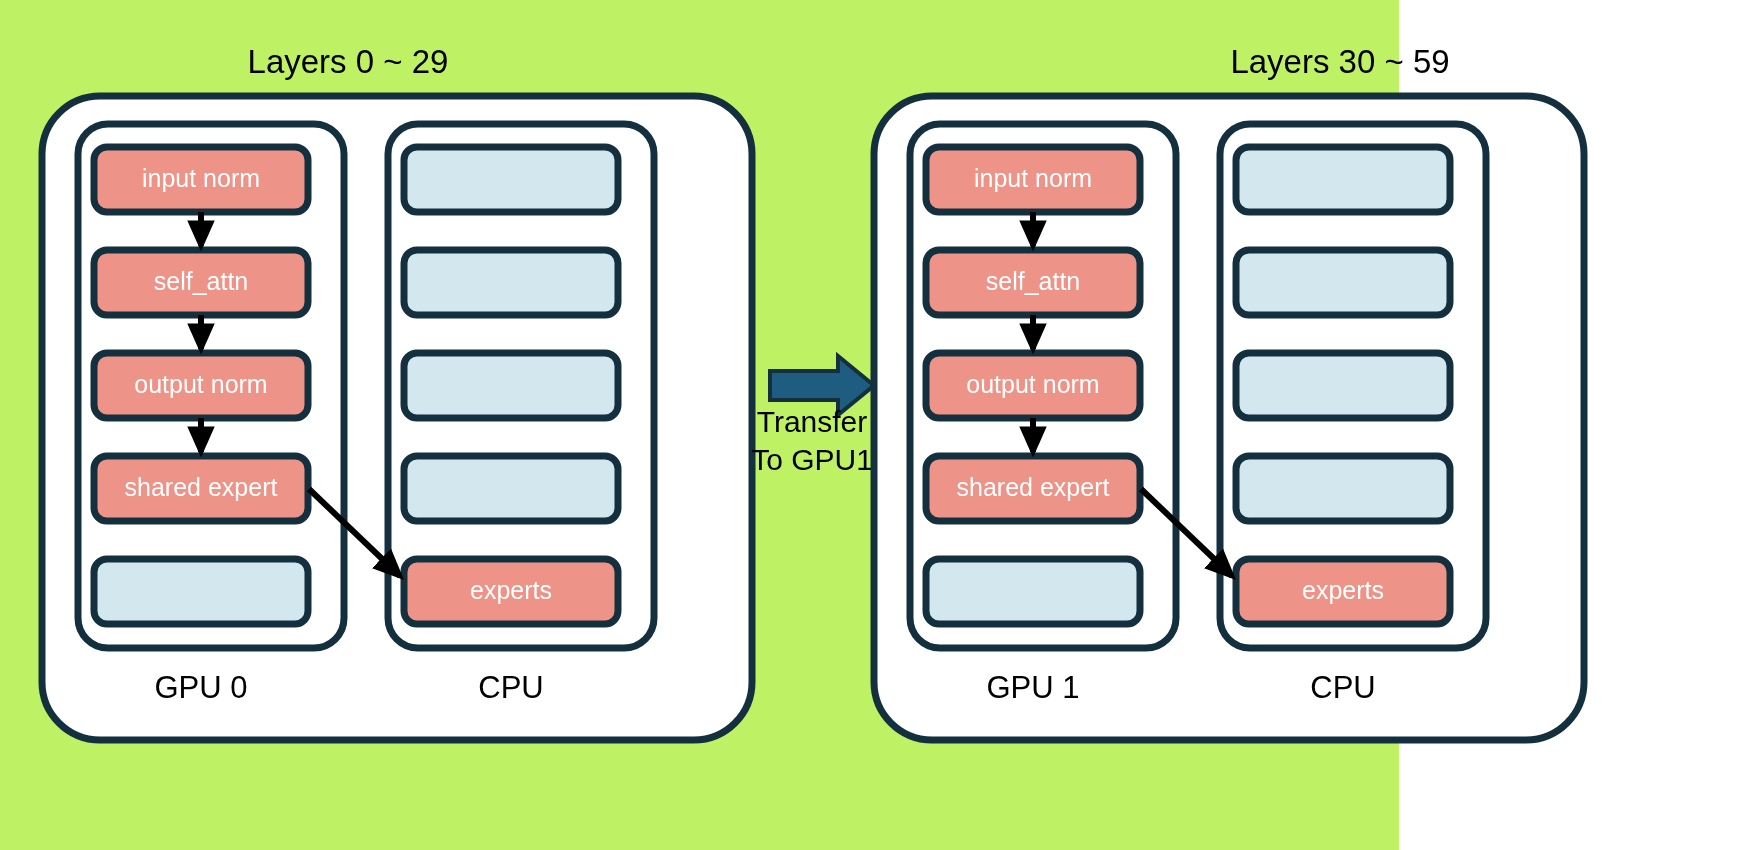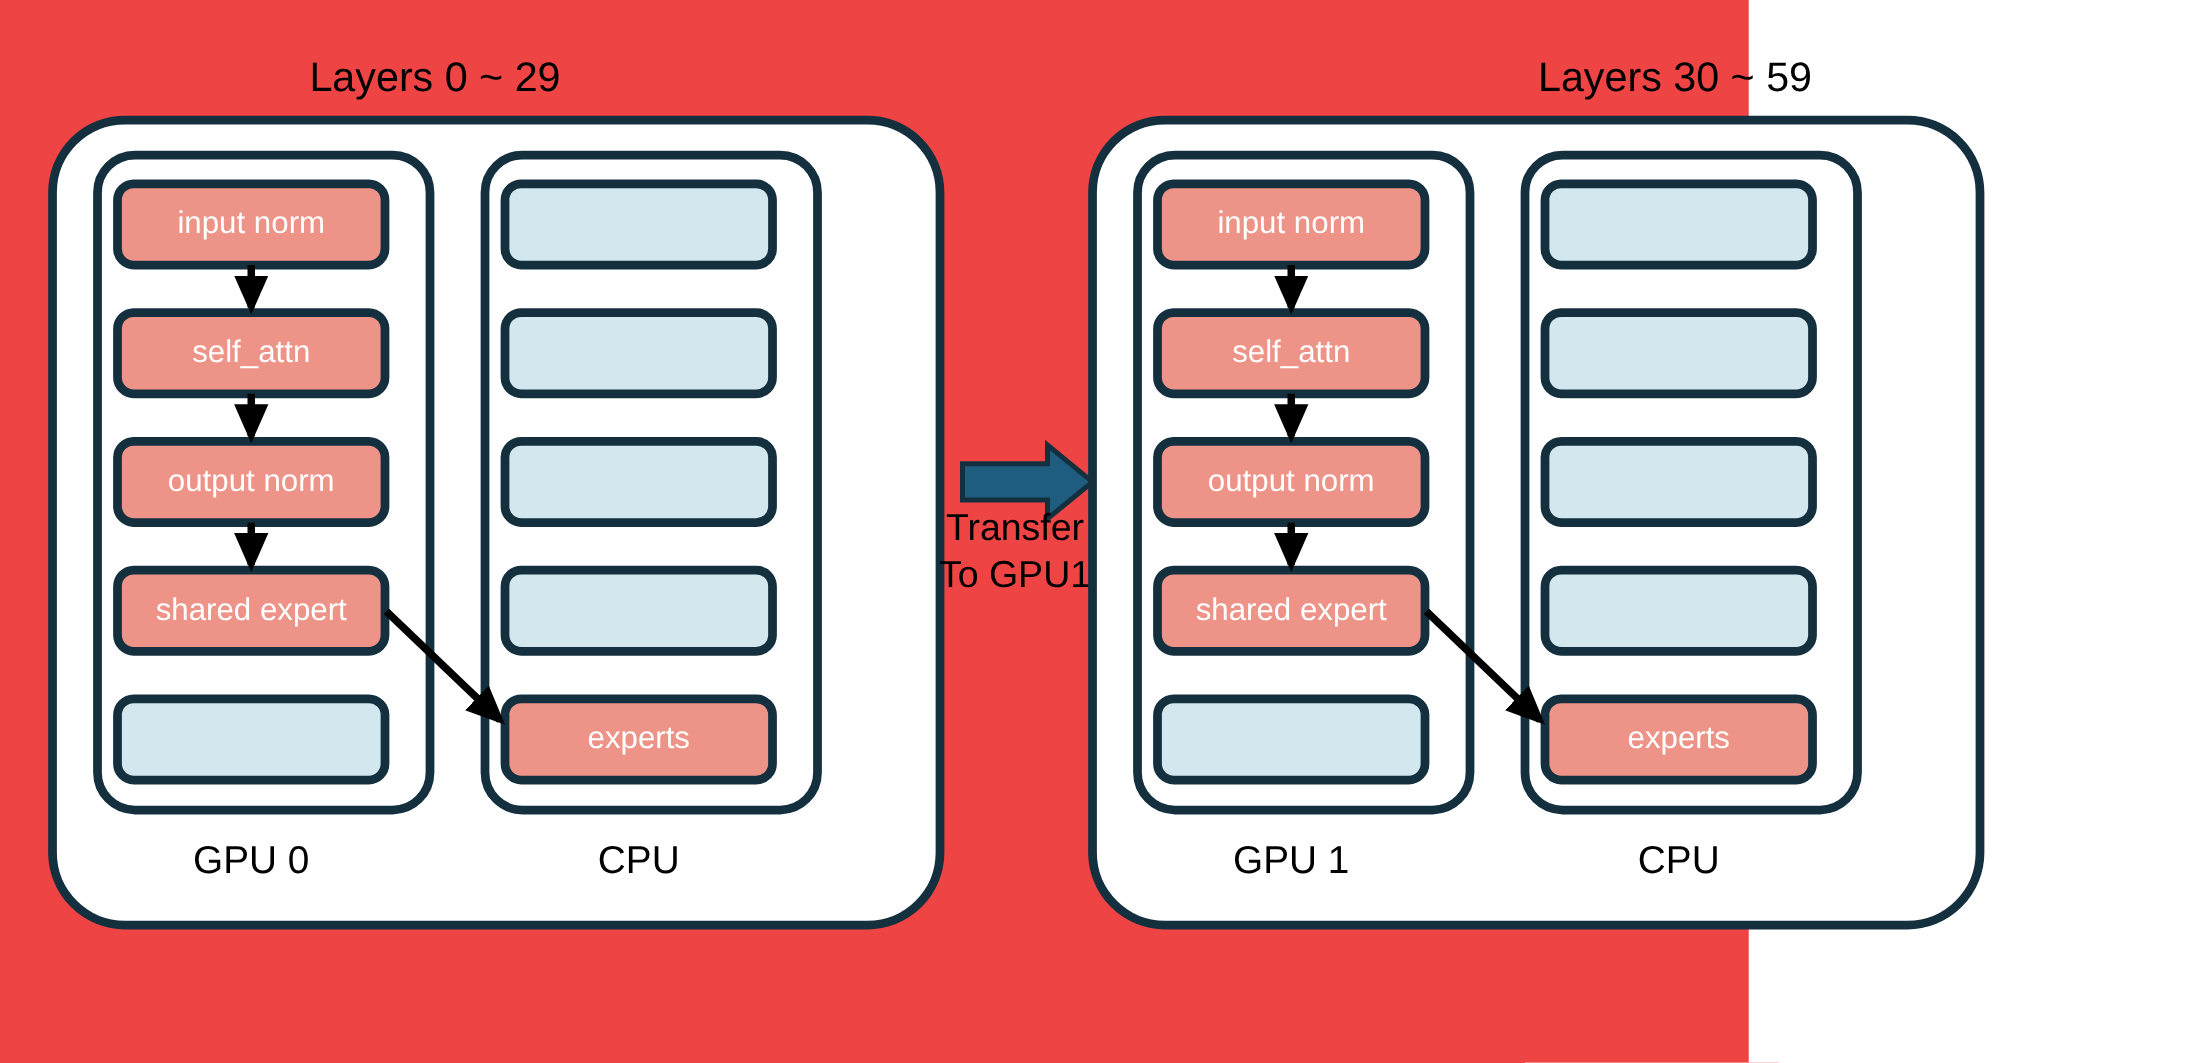--- a/index.html
+++ b/index.html
@@ -12,21 +12,21 @@
     height: 850px;
     overflow: hidden;
     font-family: "Liberation Sans", sans-serif;
     position: relative;
   }
   #stage {
     position: absolute;
     left: 0; top: 0;
     width: 1399px;
     height: 850px;
-    background: #ef4444;
+    background: #bef264;
   }
   svg.canvas {
     position: absolute;
     left: 0; top: 0;
     width: 1762px;
     height: 850px;
   }
   .ttl {
     font-family: "Liberation Sans", sans-serif;
     font-size: 33px;

